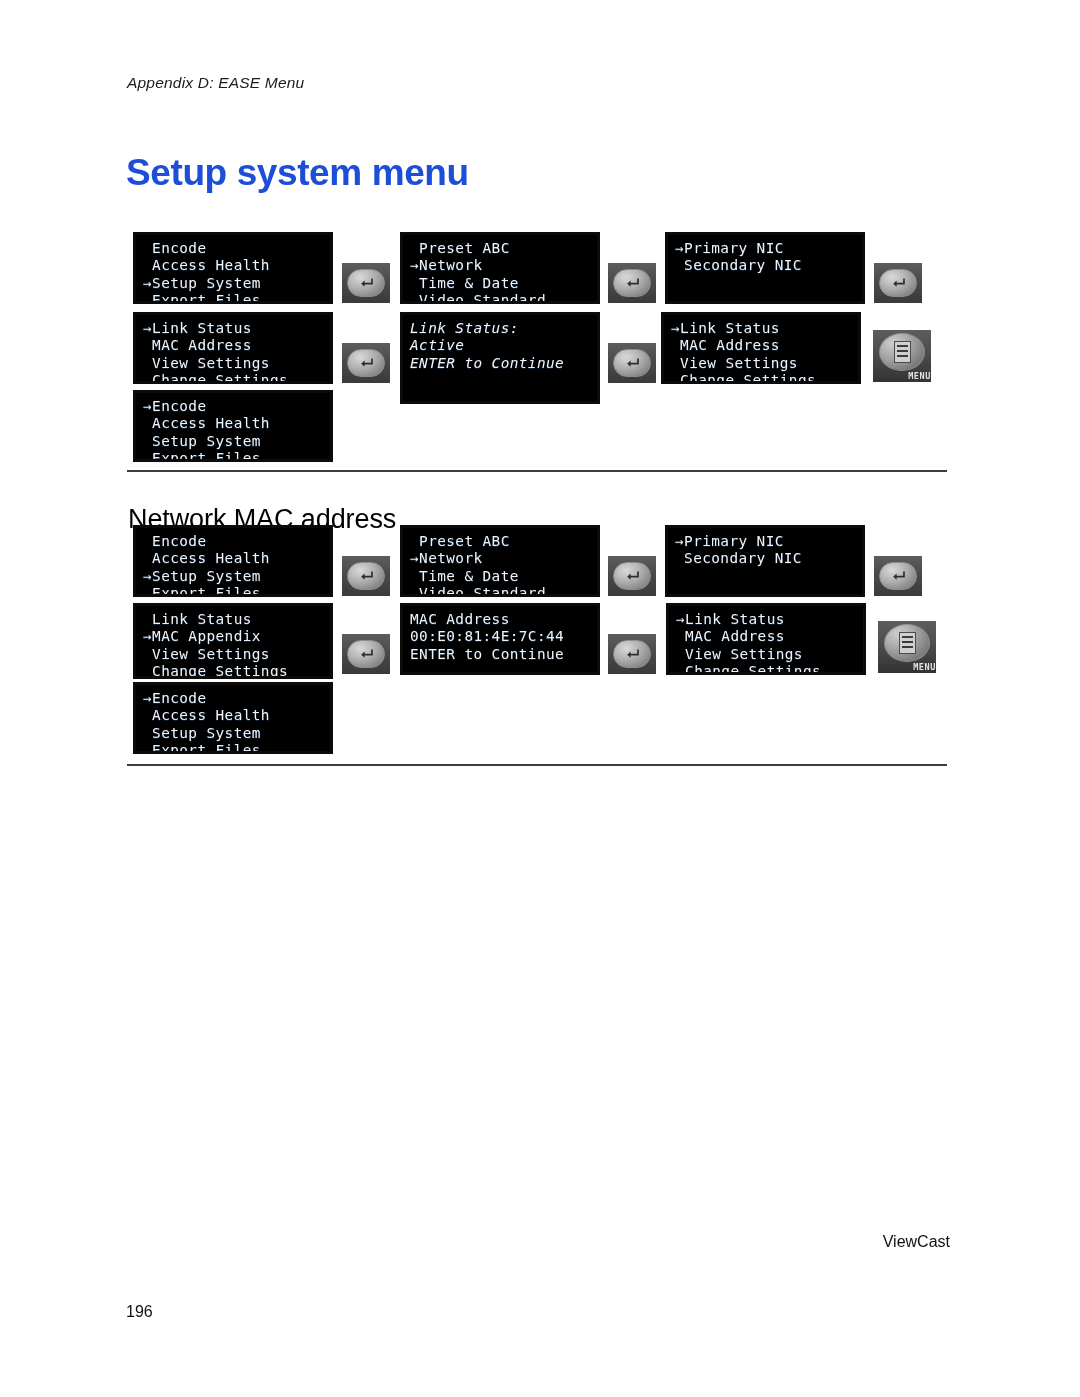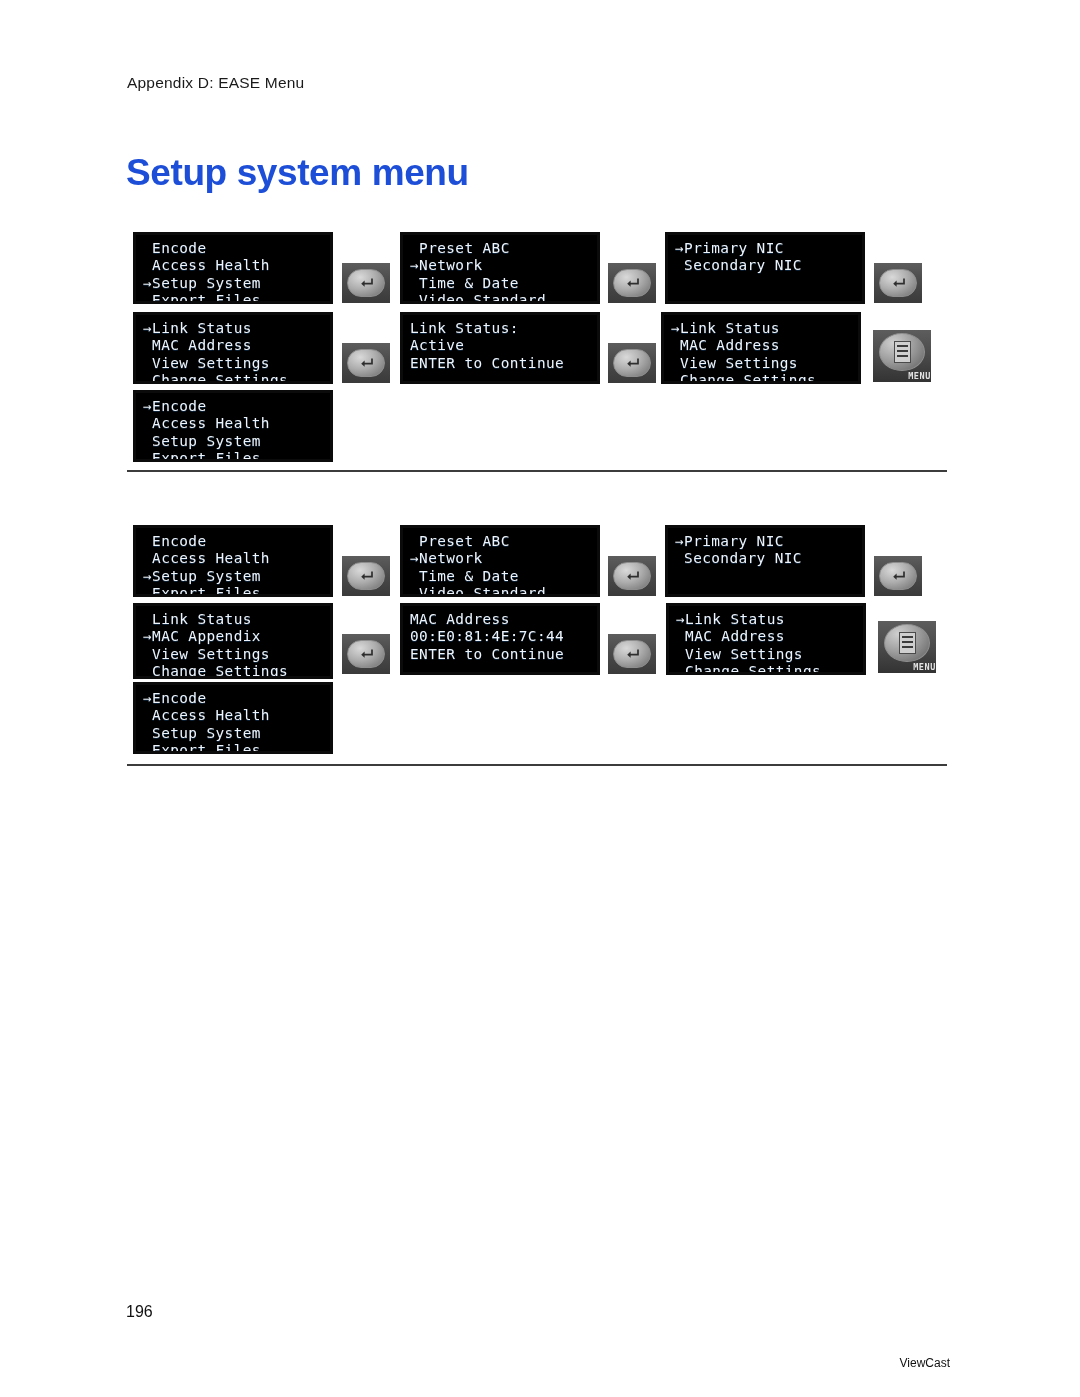--- a/index.html
+++ b/index.html
@@ -22,20 +22,21 @@
     width: 1080px;
     height: 1397px;
   }
 
   
   .running-head {
     position: absolute;
     left: 127px;
     top: 74px;
     font-size: 15.5px;
+    font-style: italic;
     letter-spacing: 0.2px;
     color: #1a1a1a;
     white-space: nowrap;
   }
 
   .page-title {
     position: absolute;
     left: 126px;
     top: 127px;
     font-size: 37px;
@@ -166,22 +167,22 @@
   .footer-page {
     position: absolute;
     left: 126px;
     top: 1303px;
     font-size: 16px;
     color: #111111;
   }
   .footer-brand {
     position: absolute;
     right: 130px;
-    top: 1356px;
-    font-size: 12px;
+    top: 1233px;
+    font-size: 16px;
     color: #111111;
   }
 </style>
 </head>
 <body>
 
 <div class="page">
 
   <div class="running-head">Appendix D: EASE Menu</div>
 
@@ -245,21 +246,21 @@
 
   <div class="btn-enter" style="left:342px; top:343px;">
     <span class="pill">
       <svg width="15" height="13" viewBox="0 0 15 13">
           <path d="M13 1.5v5.2H4.2" fill="none" stroke="#2e2e2e" stroke-width="1.7"></path>
           <path d="M5.6 3.6L2.2 6.7l3.4 3.1z" fill="#2e2e2e"></path>
         </svg>
     </span>
   </div>
 
-  <div class="lcd" style="left:400px; top:312px; width:200px; height:72px;">
+  <div class="lcd" style="left:400px; top:312px; width:200px; height:92px;font-style:italic;">
     <div class="lcd-line">Link Status:</div>
     <div class="lcd-line">Active</div>
     <div class="lcd-line blank"></div>
     <div class="lcd-line">ENTER to Continue</div>
   </div>
 
   <div class="btn-enter" style="left:608px; top:343px;">
     <span class="pill">
       <svg width="15" height="13" viewBox="0 0 15 13">
           <path d="M13 1.5v5.2H4.2" fill="none" stroke="#2e2e2e" stroke-width="1.7"></path>
@@ -288,20 +289,21 @@
 
   <div class="lcd" style="left:133px; top:390px; width:200px; height:72px;">
     <div class="lcd-line">→Encode</div>
     <div class="lcd-line"> Access Health</div>
     <div class="lcd-line"> Setup System</div>
     <div class="lcd-line"> Export Files</div>
   </div>
 
   <div class="rule r1"></div>
 
+  <h2 class="section-title s2">Network MAC address</h2>
 
   <div class="lcd" style="left:133px; top:525px; width:200px; height:72px;">
     <div class="lcd-line"> Encode</div>
     <div class="lcd-line"> Access Health</div>
     <div class="lcd-line">→Setup System</div>
     <div class="lcd-line"> Export Files</div>
   </div>
 
   <div class="btn-enter" style="left:342px; top:556px;">
     <span class="pill">

